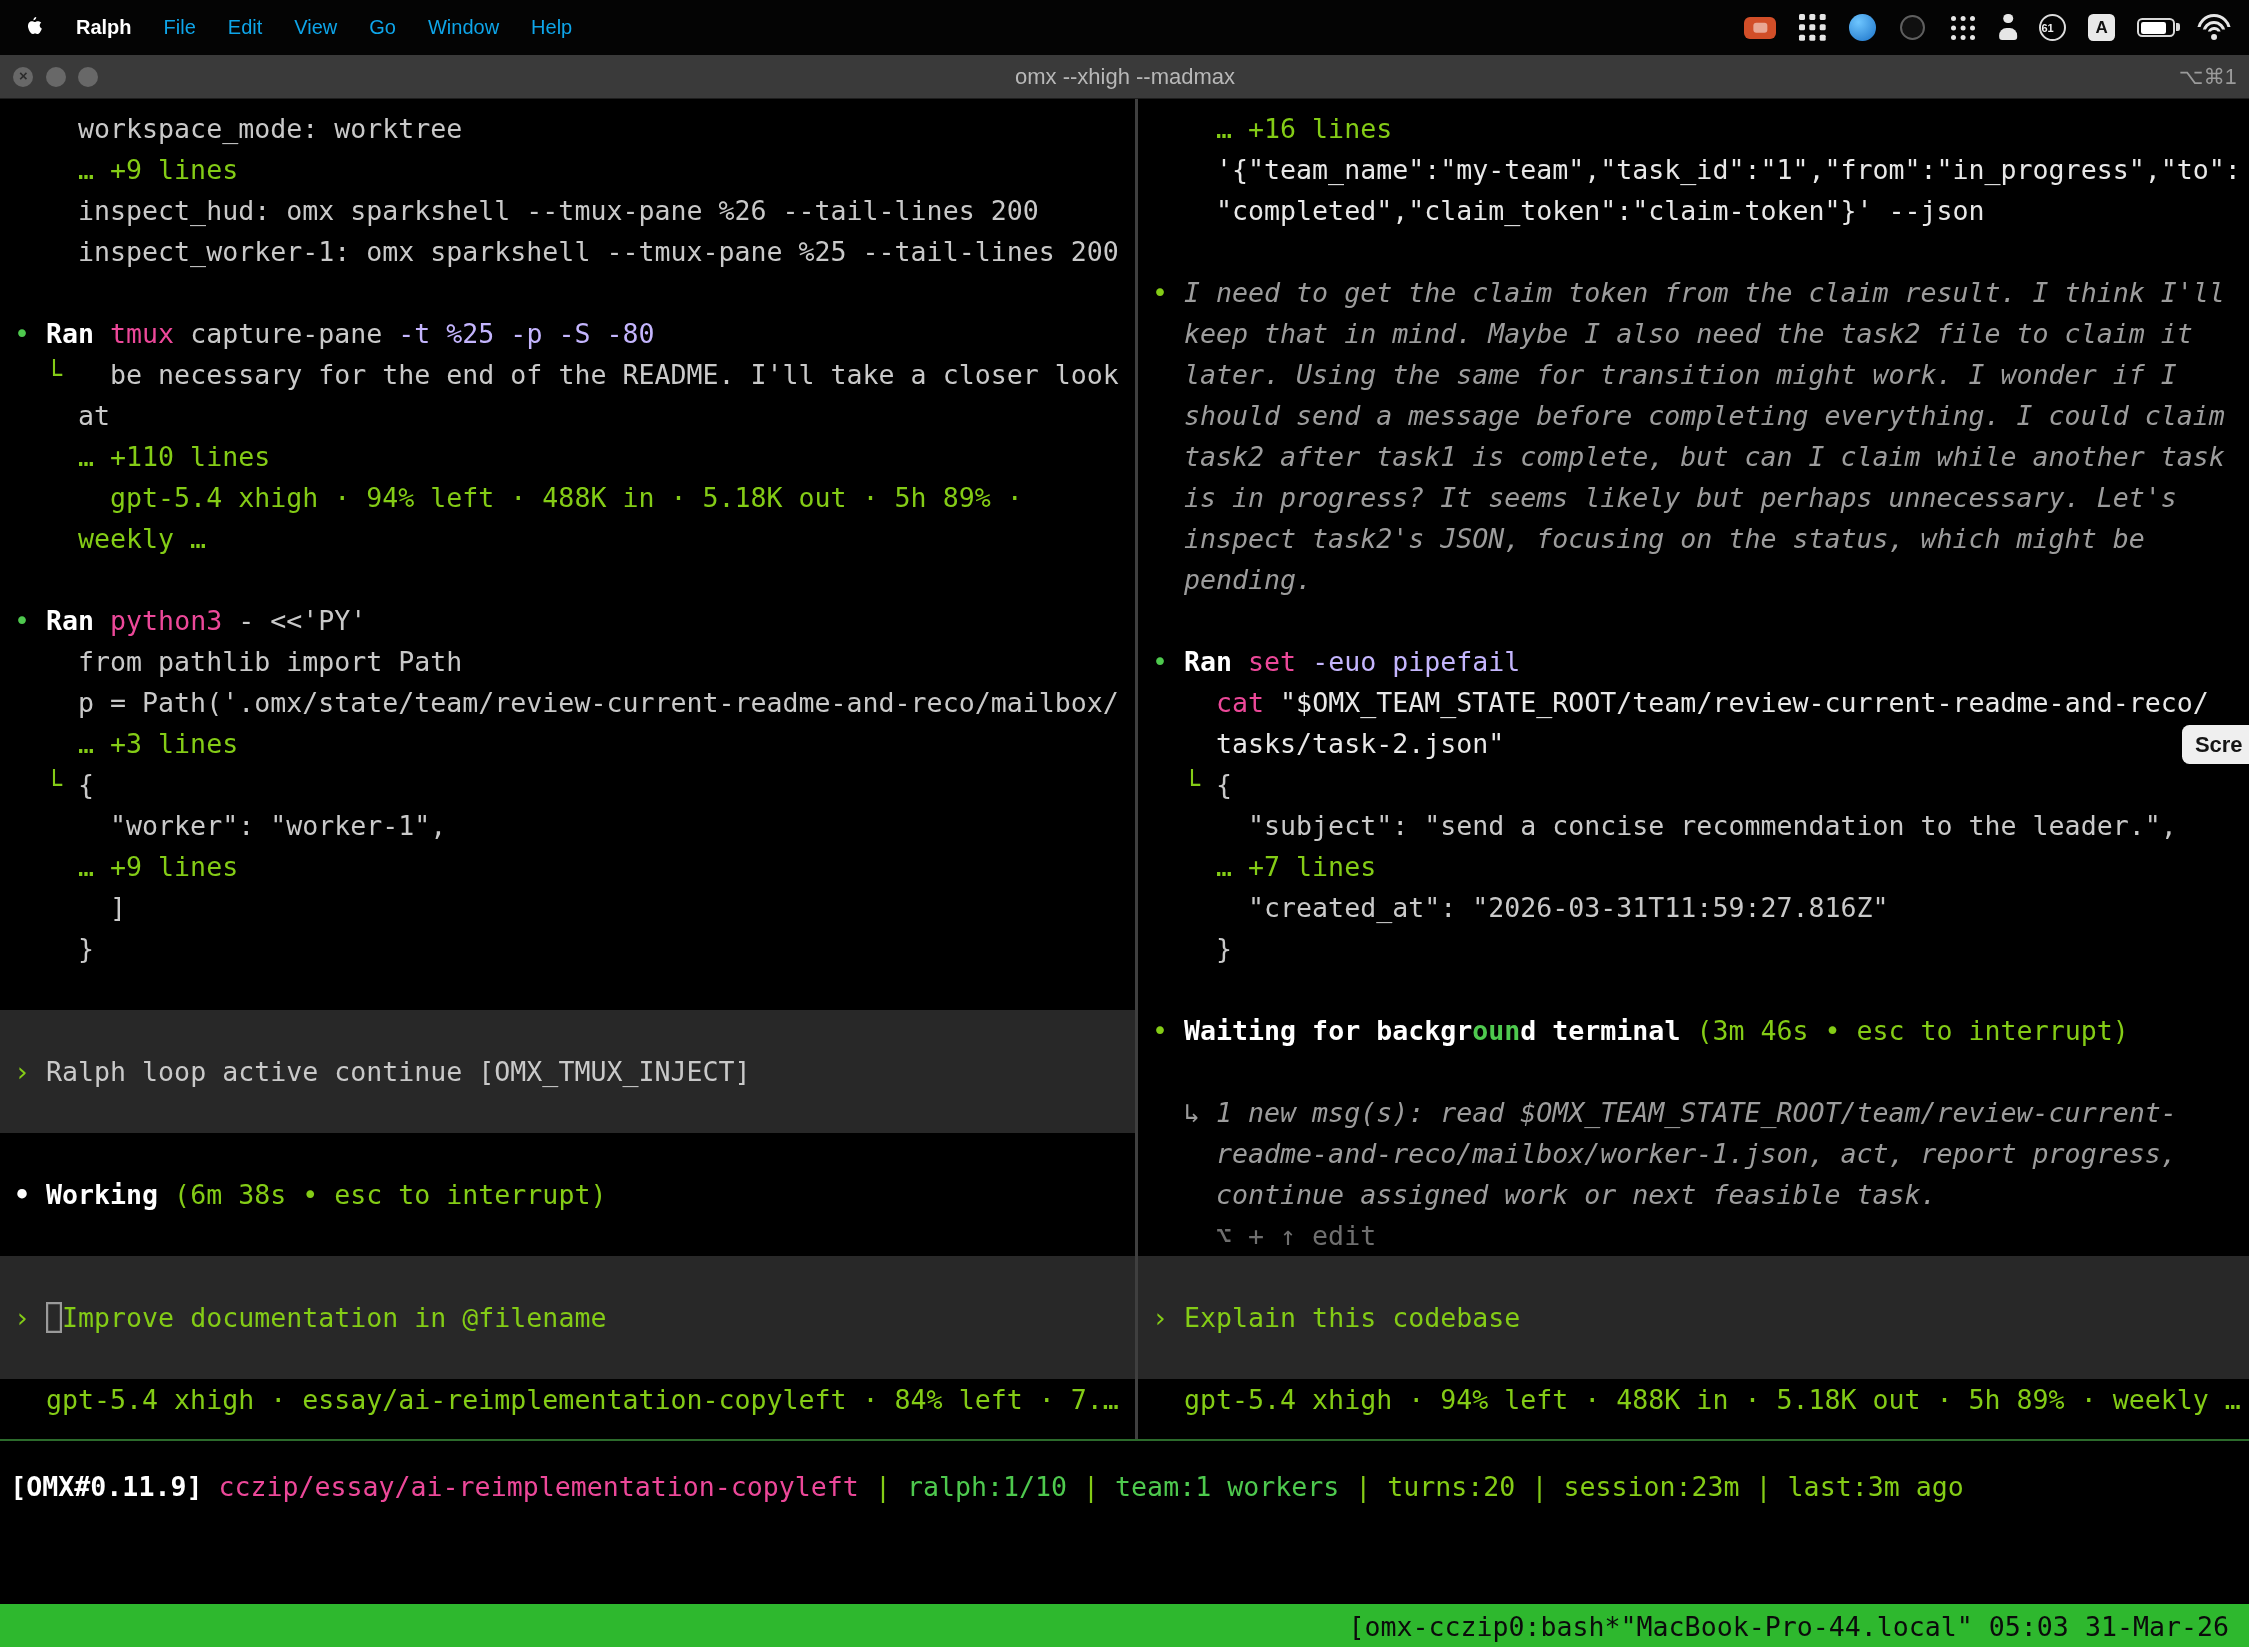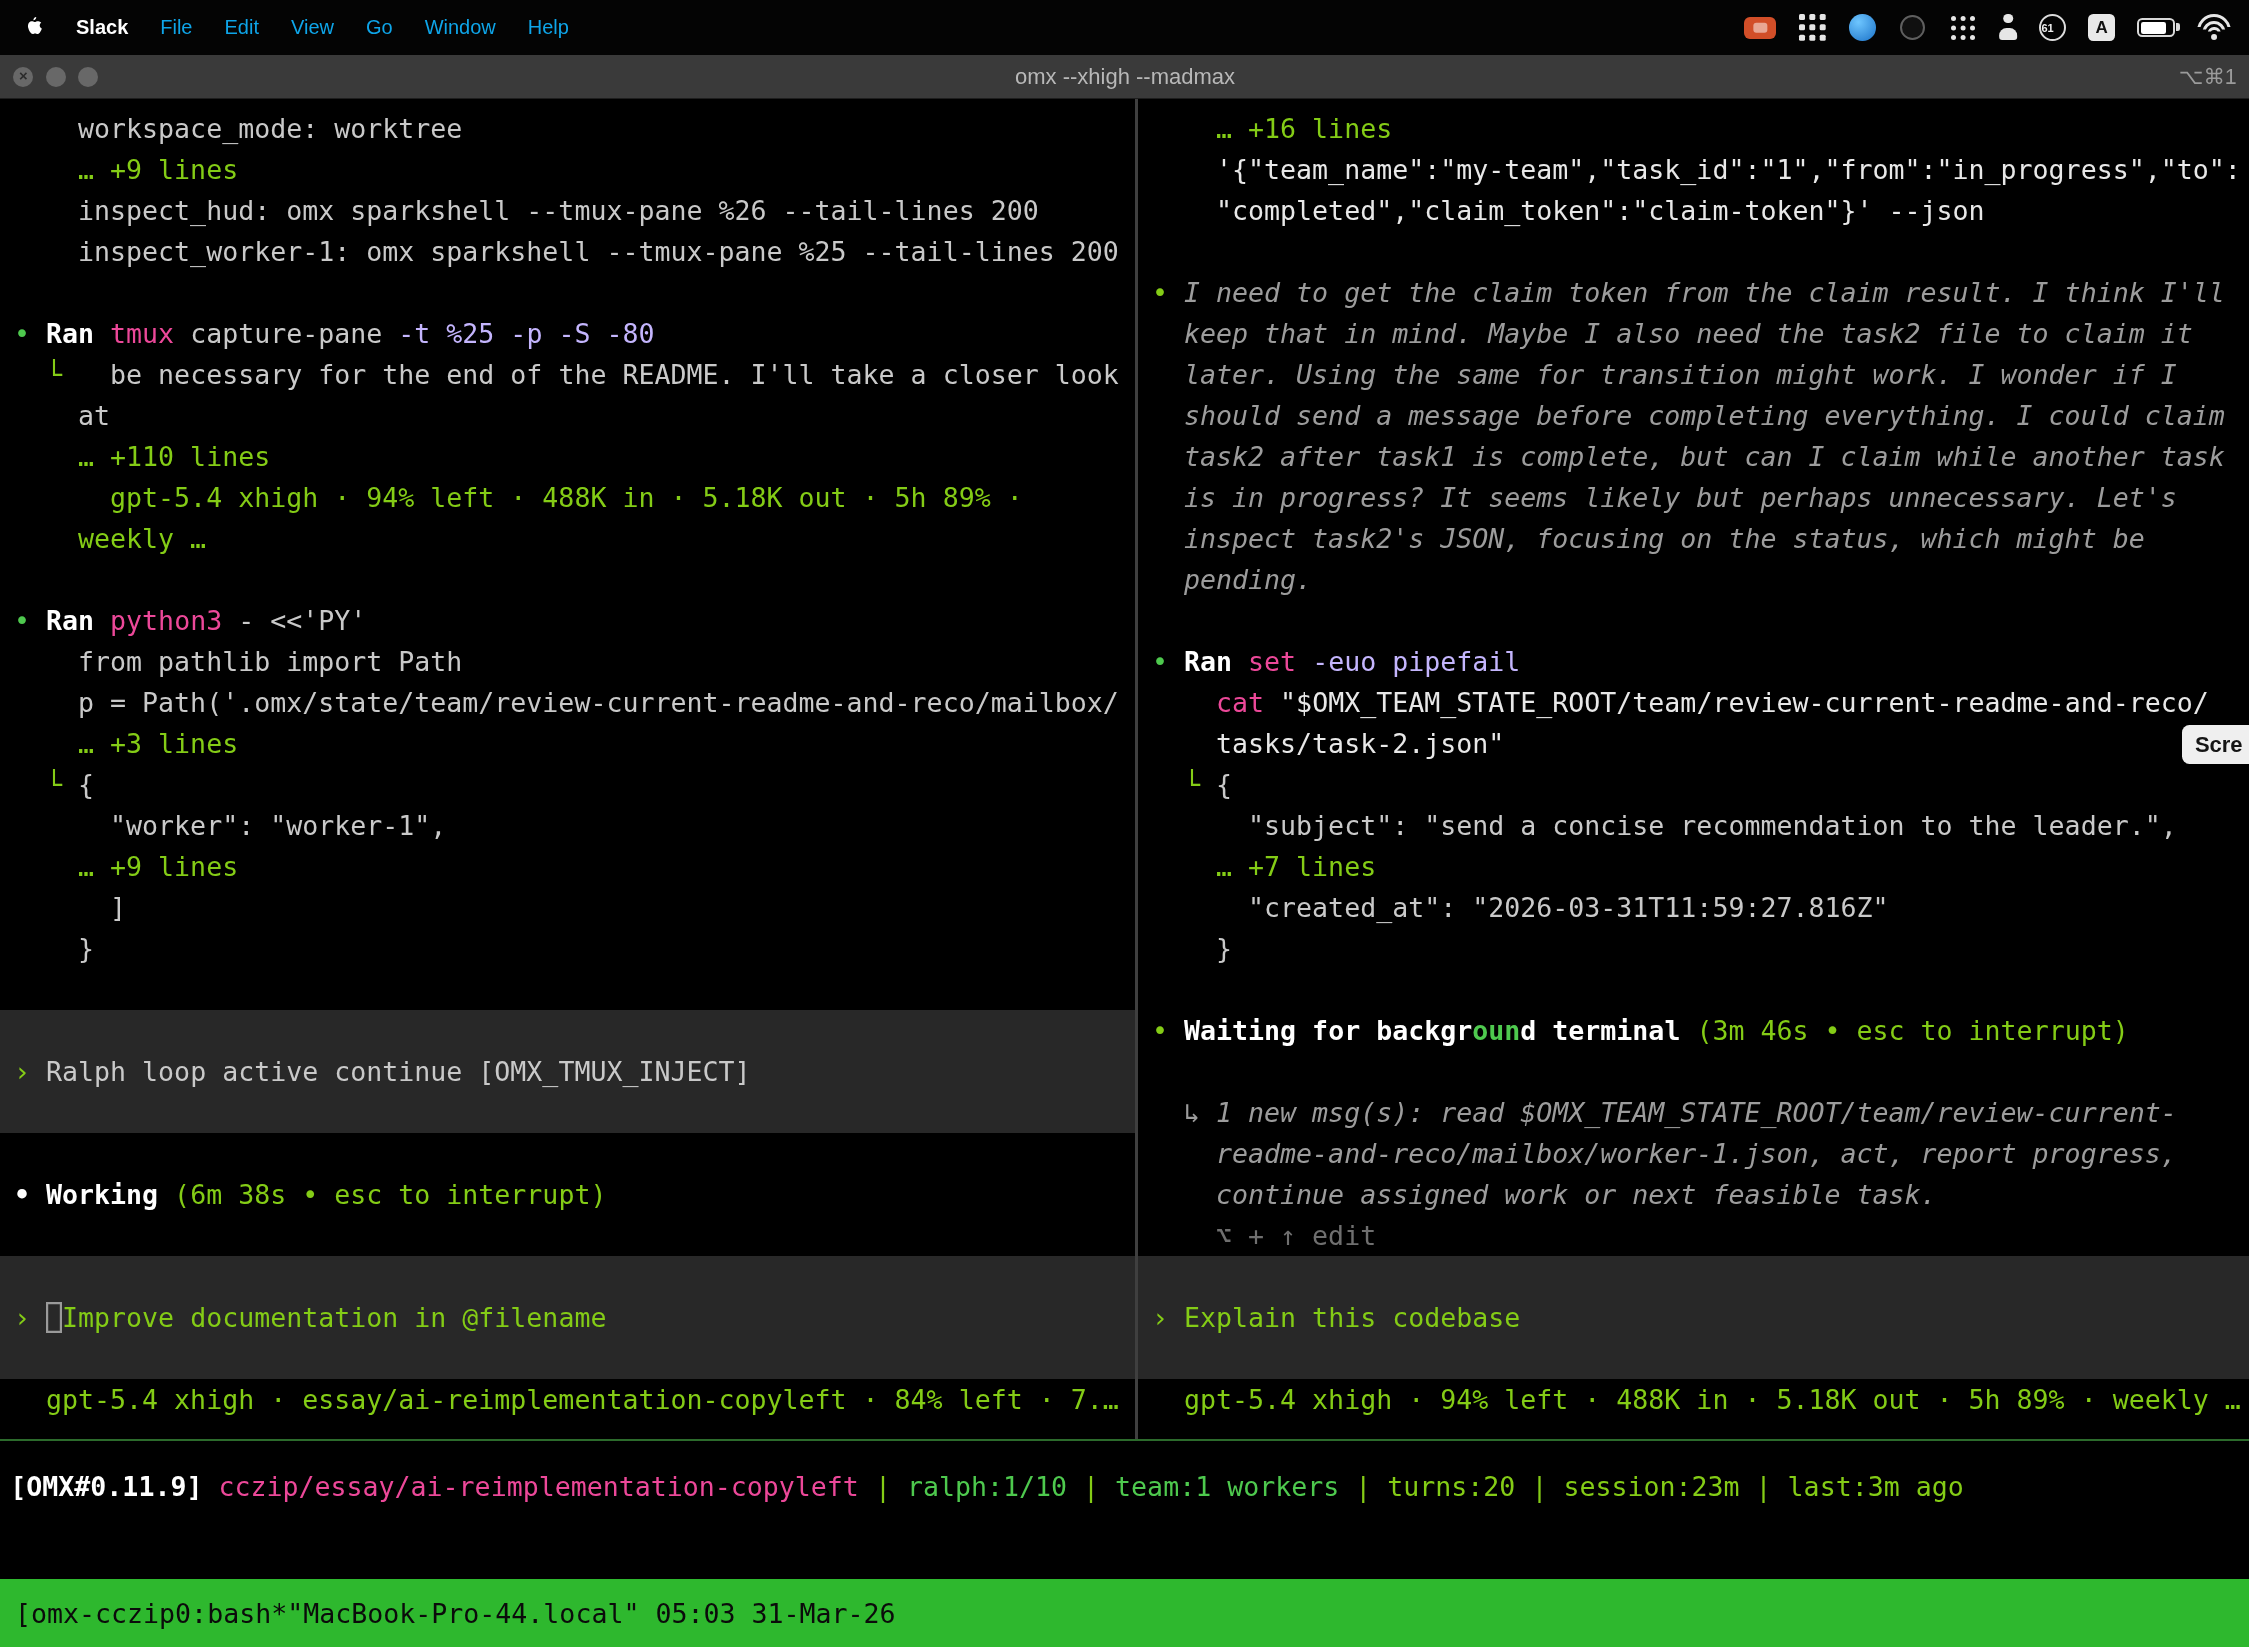--- a/index.html
+++ b/index.html
@@ -82,38 +82,38 @@
   .s-hint{color:#6f6f6f;}
   .s-cur{box-shadow:inset 0 0 0 2.2px #9a9a9a;}
 
   .share-tip{position:absolute;top:626px;right:0;background:#efefef;color:#151515;font-size:22px;
              font-weight:bold;padding:6.6px 7.4px 6.6px 13.3px;border-radius:7.4px 0 0 7.4px;}
 
   
   .hud-sep{position:absolute;left:0;right:0;top:1439px;height:1.5px;background:#2c6b2c;}
   .hud{position:absolute;left:0;right:0;top:1466px;height:41px;display:flex;align-items:center;
        padding-left:10.3px;font-family:"DejaVu Sans Mono",monospace;font-size:26.6px;white-space:pre;}
-  .tmuxbar{position:absolute;left:0;right:0;bottom:0;height:69px;background:#2eb82e;color:#0b0b0b;
-           display:flex;align-items:center;justify-content:flex-start;padding:0 15px;box-sizing:border-box;
+  .tmuxbar{position:absolute;left:0;right:0;bottom:0;height:44px;background:#2eb82e;color:#0b0b0b;
+           display:flex;align-items:center;justify-content:flex-end;padding:0 21px;box-sizing:border-box;
            font-family:"DejaVu Sans Mono",monospace;font-size:26.6px;white-space:pre;}
 </style>
 </head>
 <body>
 
 <div class="screen">
 
   <div class="menubar">
     <div class="mb-left">
       <span style="display:flex;align-items:center;">
         <svg width="19" height="22" viewBox="0 0 24 28" aria-hidden="true">
           <path fill="#ffffff" d="M14.2 0c.2 1.9-1.5 4.1-3.6 4.2-.3-2 1.6-4.1 3.6-4.2z"></path>
           <path fill="#ffffff" d="M12 6.3c1.1 0 2.4-1 4.2-1 .8 0 3 .2 4.4 2.1-2.9 1.8-2.5 5.9.7 7.2-.9 3.1-3.1 7.1-5.5 7.1-1.2 0-1.6-.7-3-.7s-1.9.7-3 .7c-2.4 0-4.8-4.2-5.6-7.3C3 11.4 4 6 8.1 5.4c1.7-.2 2.8.9 3.9.9z"></path>
         </svg>
       </span>
-      <span class="app-name">Slack</span>
+      <span class="app-name">Ralph</span>
       <span class="menus"><span class="menu-item">File</span><span class="menu-item">Edit</span><span class="menu-item">View</span><span class="menu-item">Go</span><span class="menu-item">Window</span><span class="menu-item">Help</span></span>
     </div>
     <div class="mb-right">
       <span class="rec"></span>
       <span class="icon36">
           <i class="grid9"></i>
         </span>
       <span class="icon36">
           <i class="blueapp"></i>
         </span>

